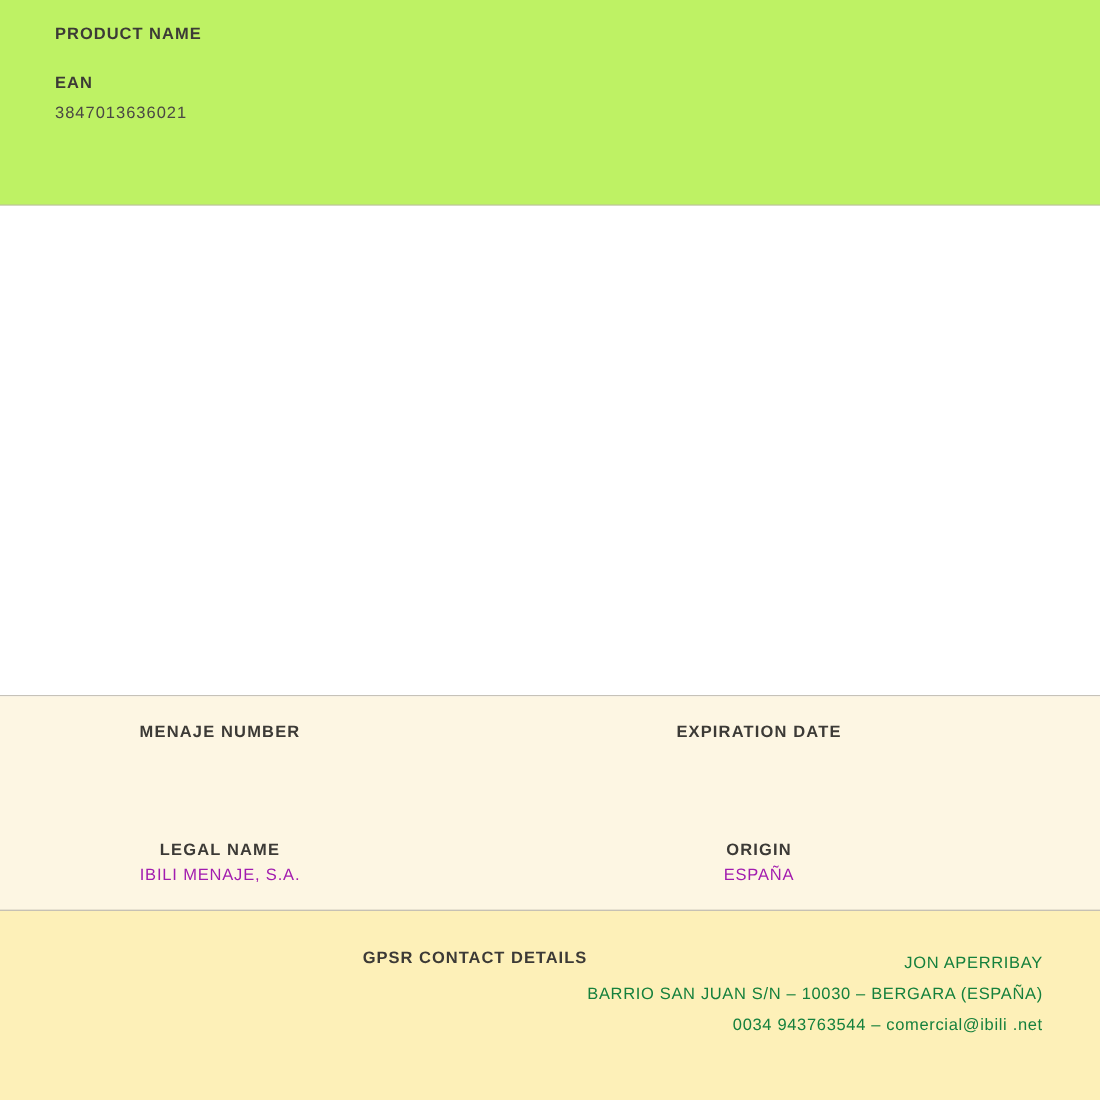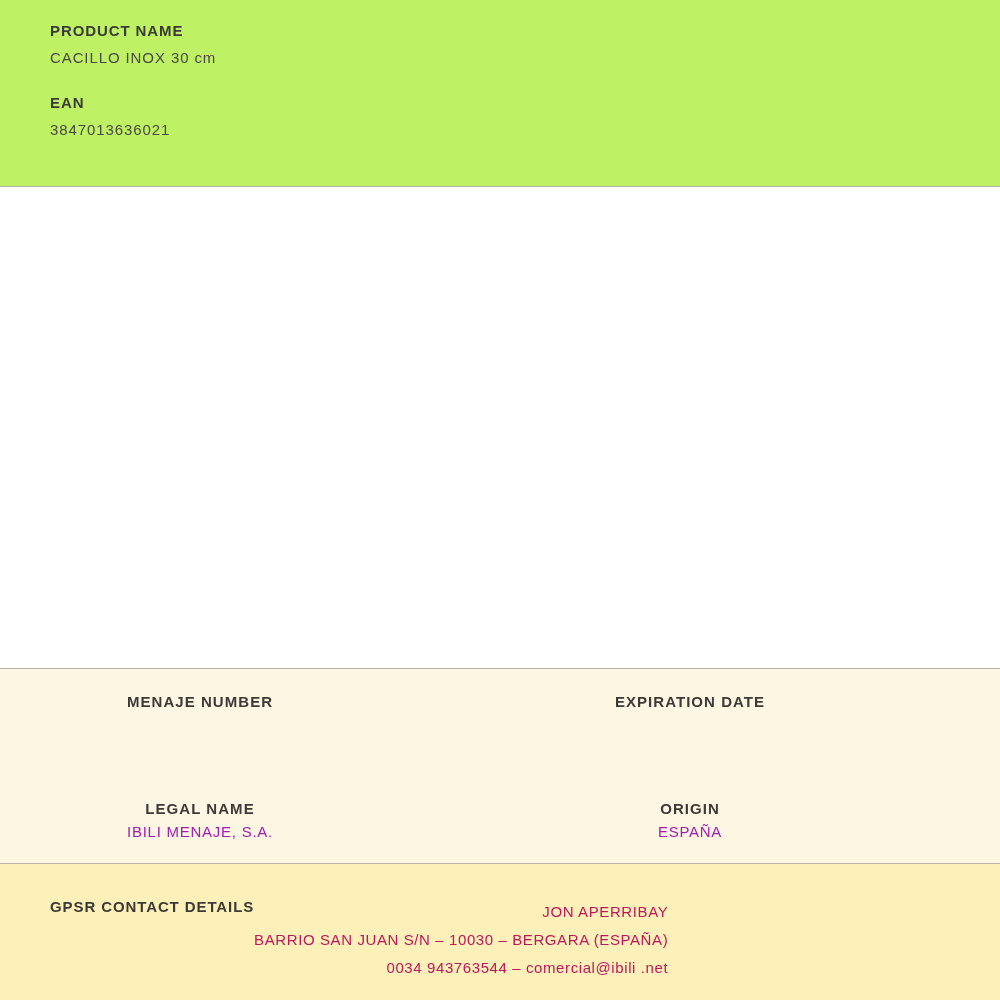--- a/index.html
+++ b/index.html
@@ -84,51 +84,50 @@
     letter-spacing: 0.05em;
     color: #a21caf;
     margin: 6px 0 0 0;
     min-height: 18px;
   }
   .details-row.second { margin-top: 66px; }
 
   
   .footer-block {
     background: #fdf0b8;
-    height: 136px;
+    height: 172px;
     padding: 34px 52px 0 50px;
     display: flex;
-    justify-content: flex-start;
+    justify-content: flex-end;
     align-items: flex-start;
   }
   .footer-title {
     font-size: 15px;
     font-weight: bold;
     letter-spacing: 0.06em;
     color: #3c3a36;
     white-space: nowrap;
   }
   .footer-contact {
     text-align: right;
     font-size: 15px;
     letter-spacing: 0.04em;
-    color: #be185d;
+    color: #15803d;
     line-height: 28px;
   }
   .footer-contact div { white-space: nowrap; }
 </style>
 </head>
 <body>
 
 <div class="sheet">
 
   <div class="top-block">
     <div class="field-group">
       <p class="field-label">PRODUCT NAME</p>
-      <p class="field-value">CACILLO INOX 30 cm</p>
     </div>
     <div class="field-group">
       <p class="field-label">EAN</p>
       <p class="field-value">3847013636021</p>
     </div>
   </div>
 
   <div class="middle-block"></div>
 
   <div class="details-block">

